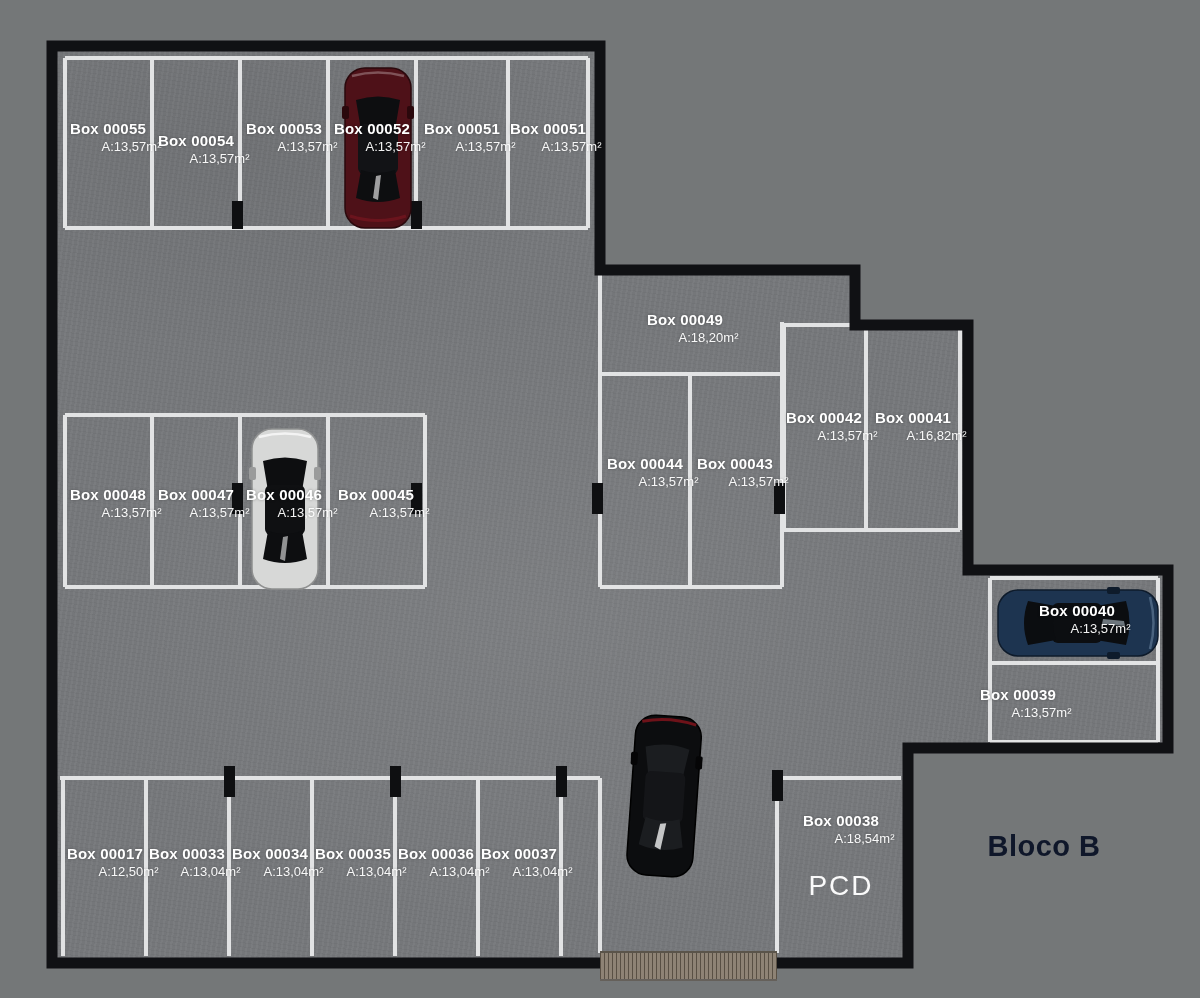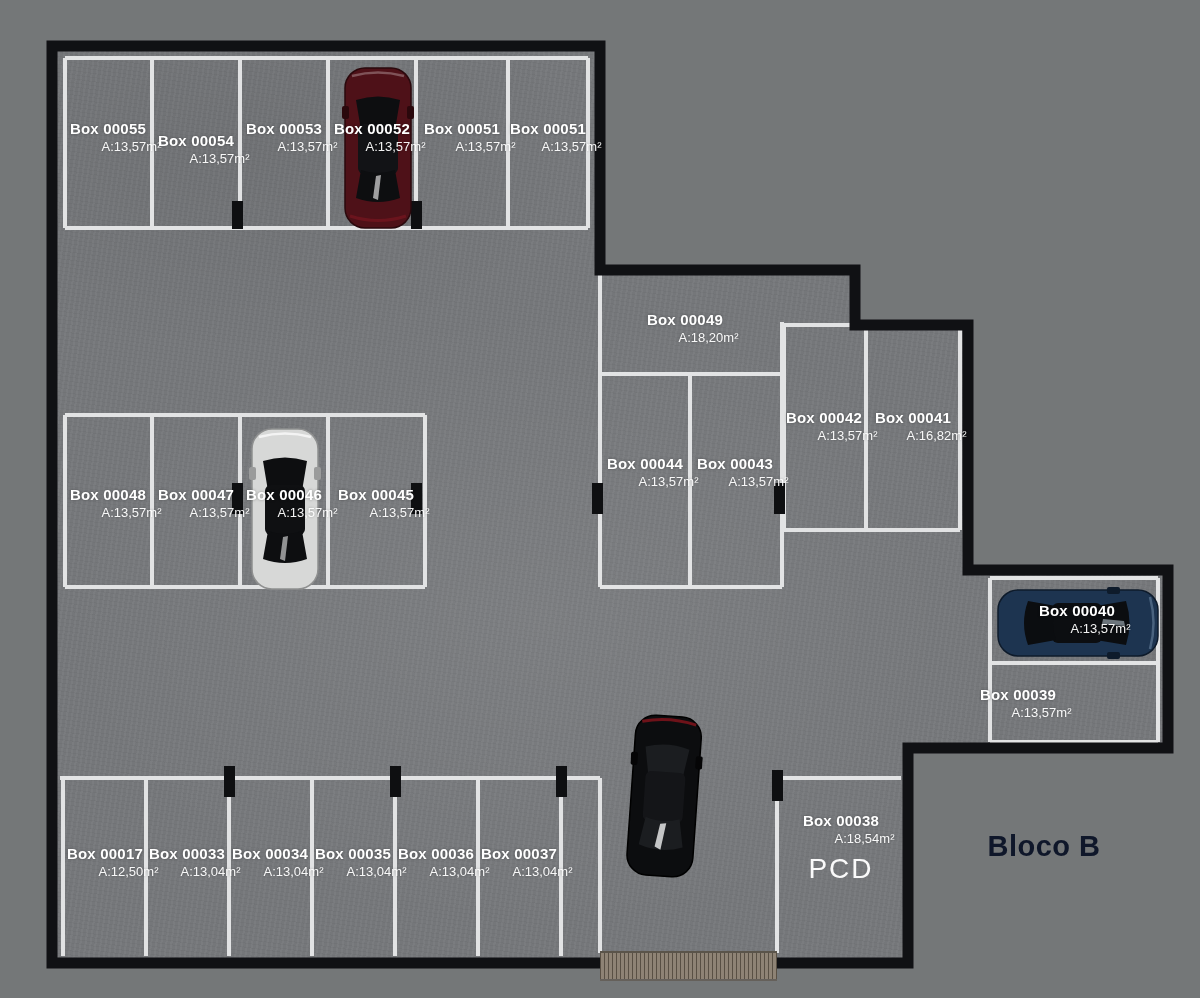--- a/index.html
+++ b/index.html
@@ -19,21 +19,21 @@
   #ramp{position:absolute;left:600px;top:951px;width:177px;height:26px;z-index:15;
     background-color:#8e8375;
     background-image:repeating-linear-gradient(90deg, rgba(45,38,28,.55) 0 1.5px, transparent 1.5px 4px);
     border-top:2px solid #5a544a;border-bottom:2px solid #65605a;}
   .car{position:absolute;z-index:20;}
   .lbl{position:absolute;transform:translateX(-50%);text-align:center;color:#ffffff;
        white-space:nowrap;z-index:30;}
   .lbl .l1{font-weight:bold;font-size:15px;line-height:18px;letter-spacing:.2px;
            text-shadow:0 0 3px rgba(0,0,0,.35);}
   .lbl .l2{font-size:13px;line-height:17px;opacity:.95;text-shadow:0 0 3px rgba(0,0,0,.3);margin-left:47px;}
-  .pcd{font-size:28px;line-height:34px;font-weight:normal;letter-spacing:2px;margin-top:5px;opacity:.97;}
+  .pcd{font-size:28px;line-height:34px;font-weight:normal;letter-spacing:2px;margin-top:22px;opacity:.97;}
   #title{position:absolute;left:1044px;top:827px;transform:translateX(-50%);z-index:30;
          text-align:center;color:#0f172a;font-weight:bold;font-size:29px;line-height:38px;
          letter-spacing:.5px;white-space:nowrap;}
 </style>
 </head>
 <body>
 
 <div id="canvas">
 
   <div id="floor"></div>

